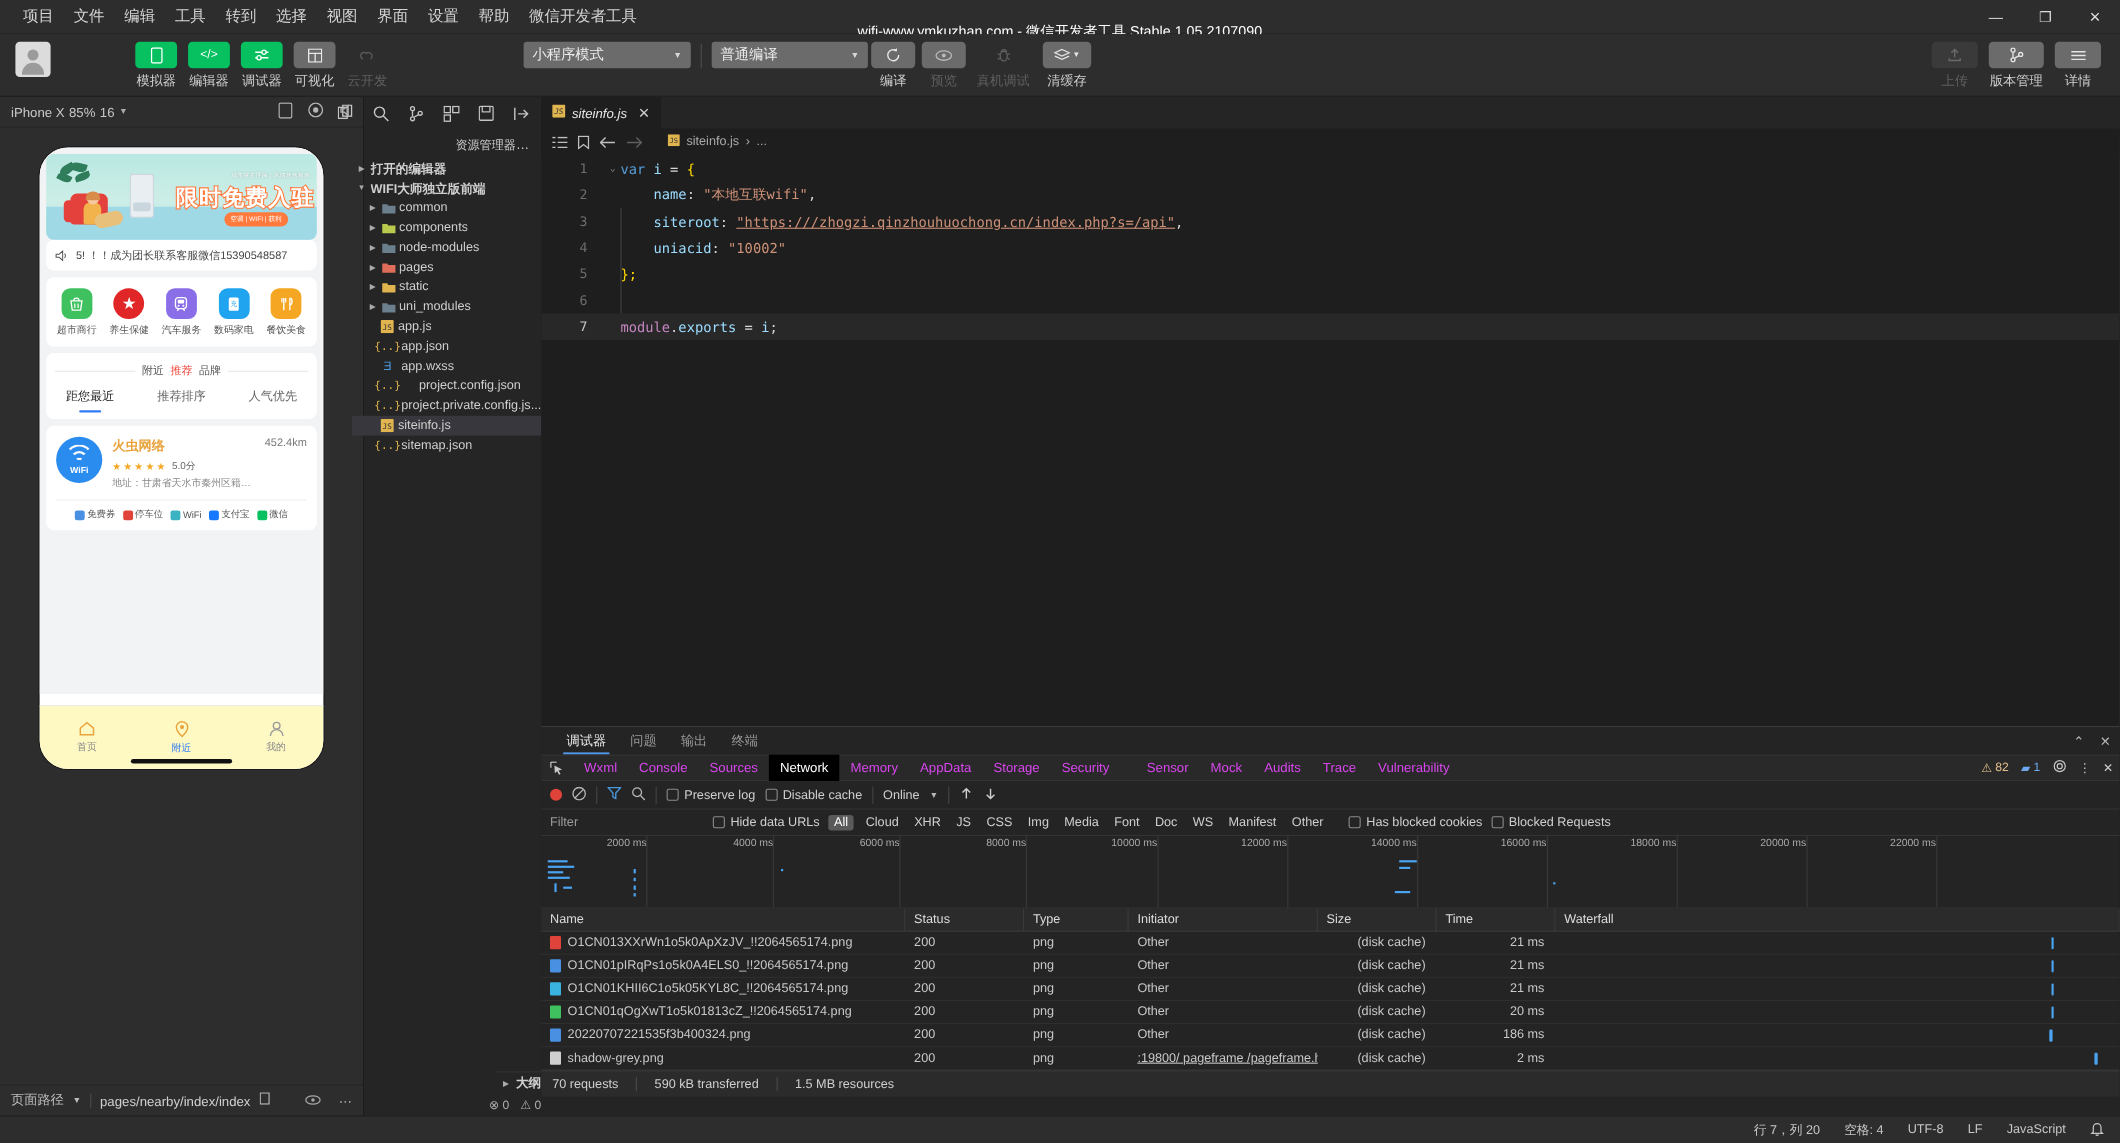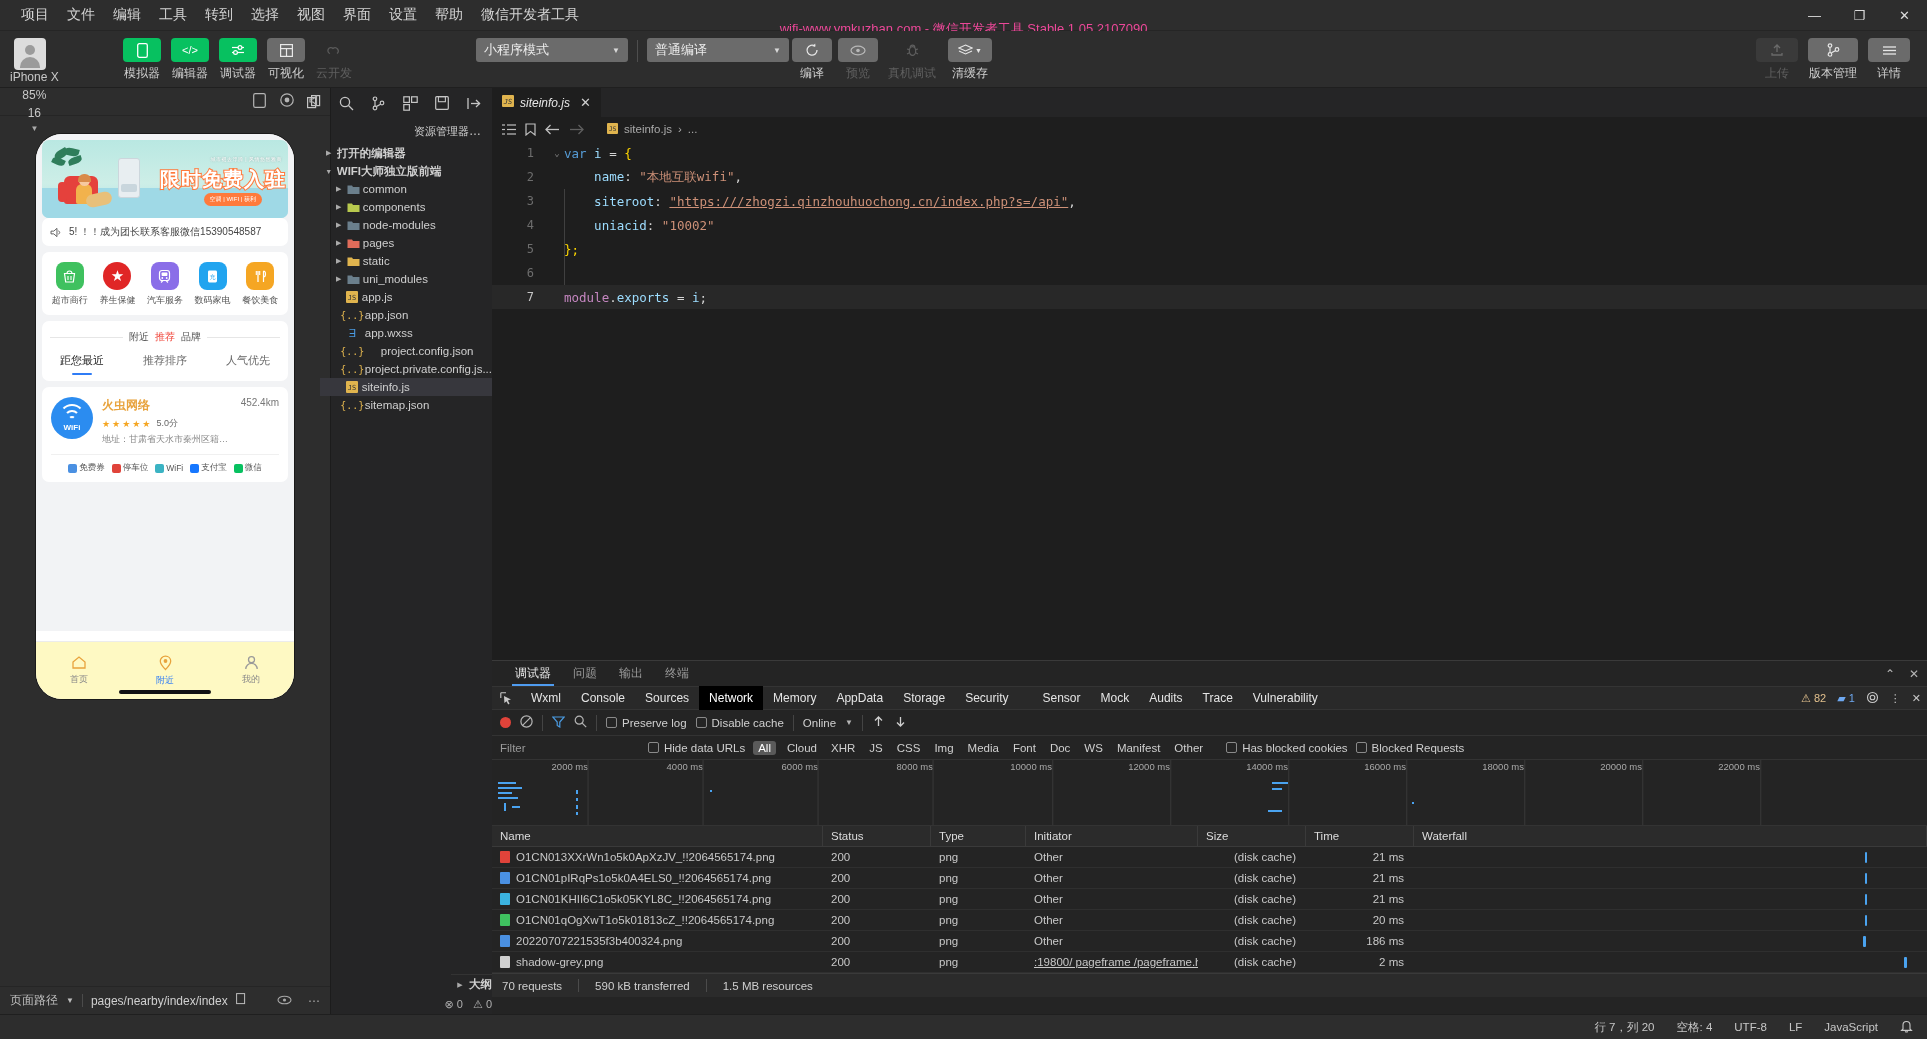--- a/index.html
+++ b/index.html
@@ -16,21 +16,21 @@
   .titlebar {
     height: 31px; background: #2d2d2d; display: flex; align-items: center;
     flex: 0 0 31px; position: relative; border-bottom: 1px solid #252525;
   }
   .menu { display: flex; align-items: center; padding-left: 12px; gap: 0px; }
   .menu-item {
     font-size: 14px; color: #d4d4d4; padding: 4px 9px; cursor: default; white-space: nowrap;
   }
   .win-title {
     position: absolute; left: 0; right: 0; text-align: center; font-size: 13px;
-    color: #ec4899; pointer-events: none; margin-top: 28px;
+    color: #ffffff; pointer-events: none; margin-top: 28px;
   }
   .win-btns { position: absolute; right: 0; top: 0; height: 31px; display: flex; }
   .win-btn { width: 45px; height: 31px; display: flex; align-items: center; justify-content: center; color: #ddd; font-size: 13px; }
 
   
   .toolbar {
     height: 57px; background: #2d2d2d; display: flex; align-items: flex-start;
     flex: 0 0 57px; position: relative; border-bottom: 1px solid #1f1f1f;
   }
   .avatar {
@@ -79,21 +79,21 @@
 
   
   .sim-pane {
     width: 331px; flex: 0 0 331px; background: #2d2d2d; display: flex;
     flex-direction: column; border-right: 1px solid #1c1c1c;
   }
   .sim-bar {
     height: 28px; display: flex; align-items: center; font-size: 12px;
     color: #c8c8c8; padding: 0 10px; position: relative; border-bottom: 1px solid #252525;
   }
-  .sim-bar .dev { display:flex; align-items:center; gap:4px;flex-direction:column;}
+  .sim-bar .dev { display:flex; align-items:center; gap:4px;}
   .sim-bar .cr { font-size: 8px; color:#aaa; }
   .sim-bar-icons { position:absolute; right: 8px; display:flex; gap:14px; align-items:center; color:#b5b5b5; }
   .sim-body { flex: 1 1 auto; display: flex; justify-content: center; padding-top: 18px; }
   .phone {
     width: 258px; height: 565px; background: #fff; border-radius: 26px;
     overflow: hidden; position: relative; box-shadow: 0 0 0 1px #1a1a1a;
   }
   .ph-header { background: #2f7cf6; height: 68px; position: relative; }
   .ph-status { position:absolute; top:7px; left:14px; font-size:11px; color:#fff; font-weight:bold; }
   .ph-status-r { position:absolute; top:7px; right:12px; font-size:10px; color:#fff; display:flex; gap:3px; align-items:center;}
@@ -211,21 +211,21 @@
   .guide { position:absolute; left:72px; width:1px; background:#404040; }
 
   
   .devtools { flex:0 0 auto; height:354px; background:#242424; display:flex; flex-direction:column; border-top:1px solid #3a3a3a;}
   .dt-top { height:25px; display:flex; align-items:center; padding:0 12px; position:relative; }
   .dt-tab { font-size:12px; color:#9a9a9a; padding:0 11px; height:25px; display:flex; align-items:center; position:relative;}
   .dt-tab.act { color:#e8e8e8; }
   .dt-tab.act::after{content:"";position:absolute;left:8px;right:8px;bottom:0;height:2px;background:#4f9cf0;}
   .dt-top-r { position:absolute; right:8px; display:flex; gap:14px; color:#b5b5b5; font-size:12px; }
   .dt-tabs2 { height:24px; display:flex; align-items:center; background:#292929; border-top:1px solid #343434; border-bottom:1px solid #343434; position:relative;}
-  .d2 { font-size:12px; color:#e5e5e5; padding:0 10px; height:24px; display:flex; align-items:center; }
+  .d2 { font-size:12px; color:#d946ef; padding:0 10px; height:24px; display:flex; align-items:center; }
   .d2.act { background:#000; color:#fff; }
   .d2.gap { margin-left:14px; }
   .dt-tabs2-r { position:absolute; right:6px; display:flex; align-items:center; gap:11px; font-size:11px; color:#c8c8c8; }
   .warnpill { display:flex; align-items:center; gap:3px; color:#e2c08d; }
   .errpill { display:flex; align-items:center; gap:3px; color:#6ea8f0; }
   .nt-toolbar { height:26px; display:flex; align-items:center; gap:9px; padding:0 8px; font-size:11.5px; color:#d0d0d0; border-bottom:1px solid #333;}
   .recdot { width:11px; height:11px; border-radius:50%; background:#e0433a; }
   .cbx { width:11px; height:11px; border:1px solid #8a8a8a; border-radius:2px; display:inline-block; flex:0 0 11px;}
   .chk { display:flex; align-items:center; gap:5px; }
   .nt-sep { width:1px; height:16px; background:#444; }

